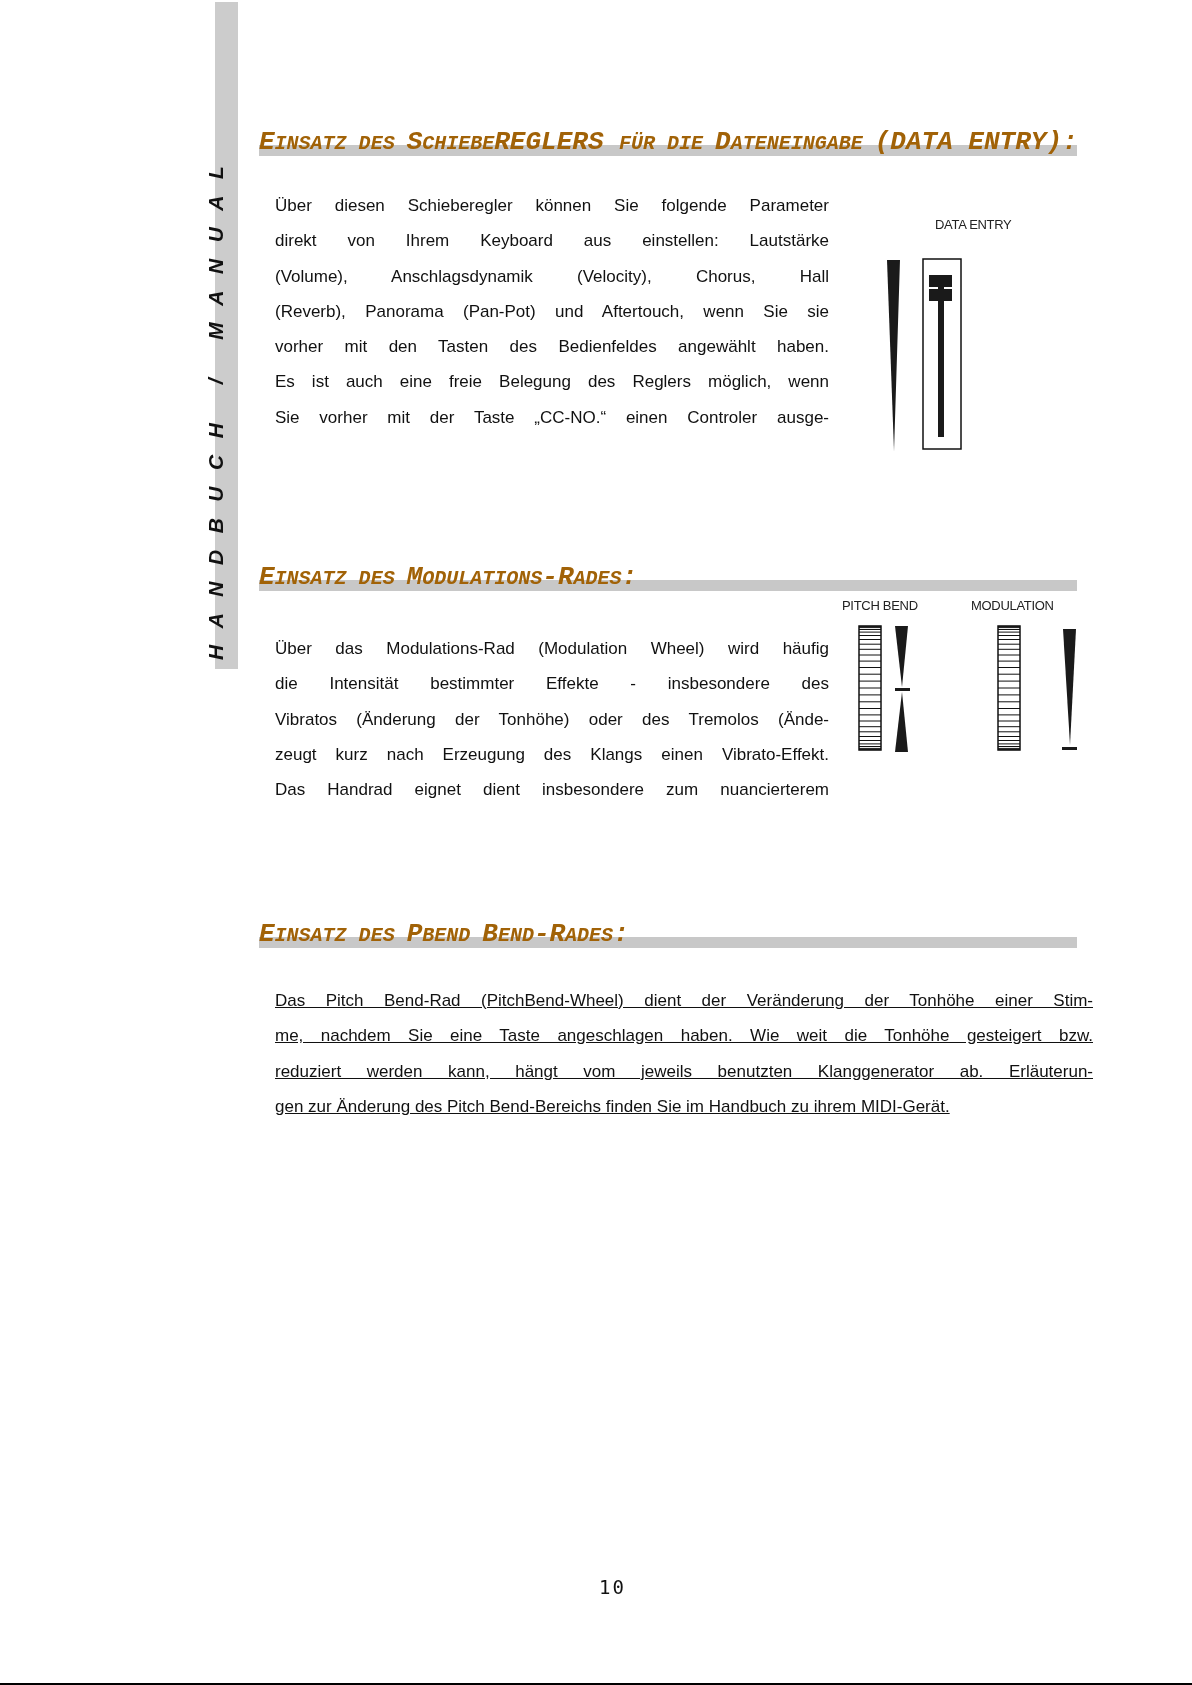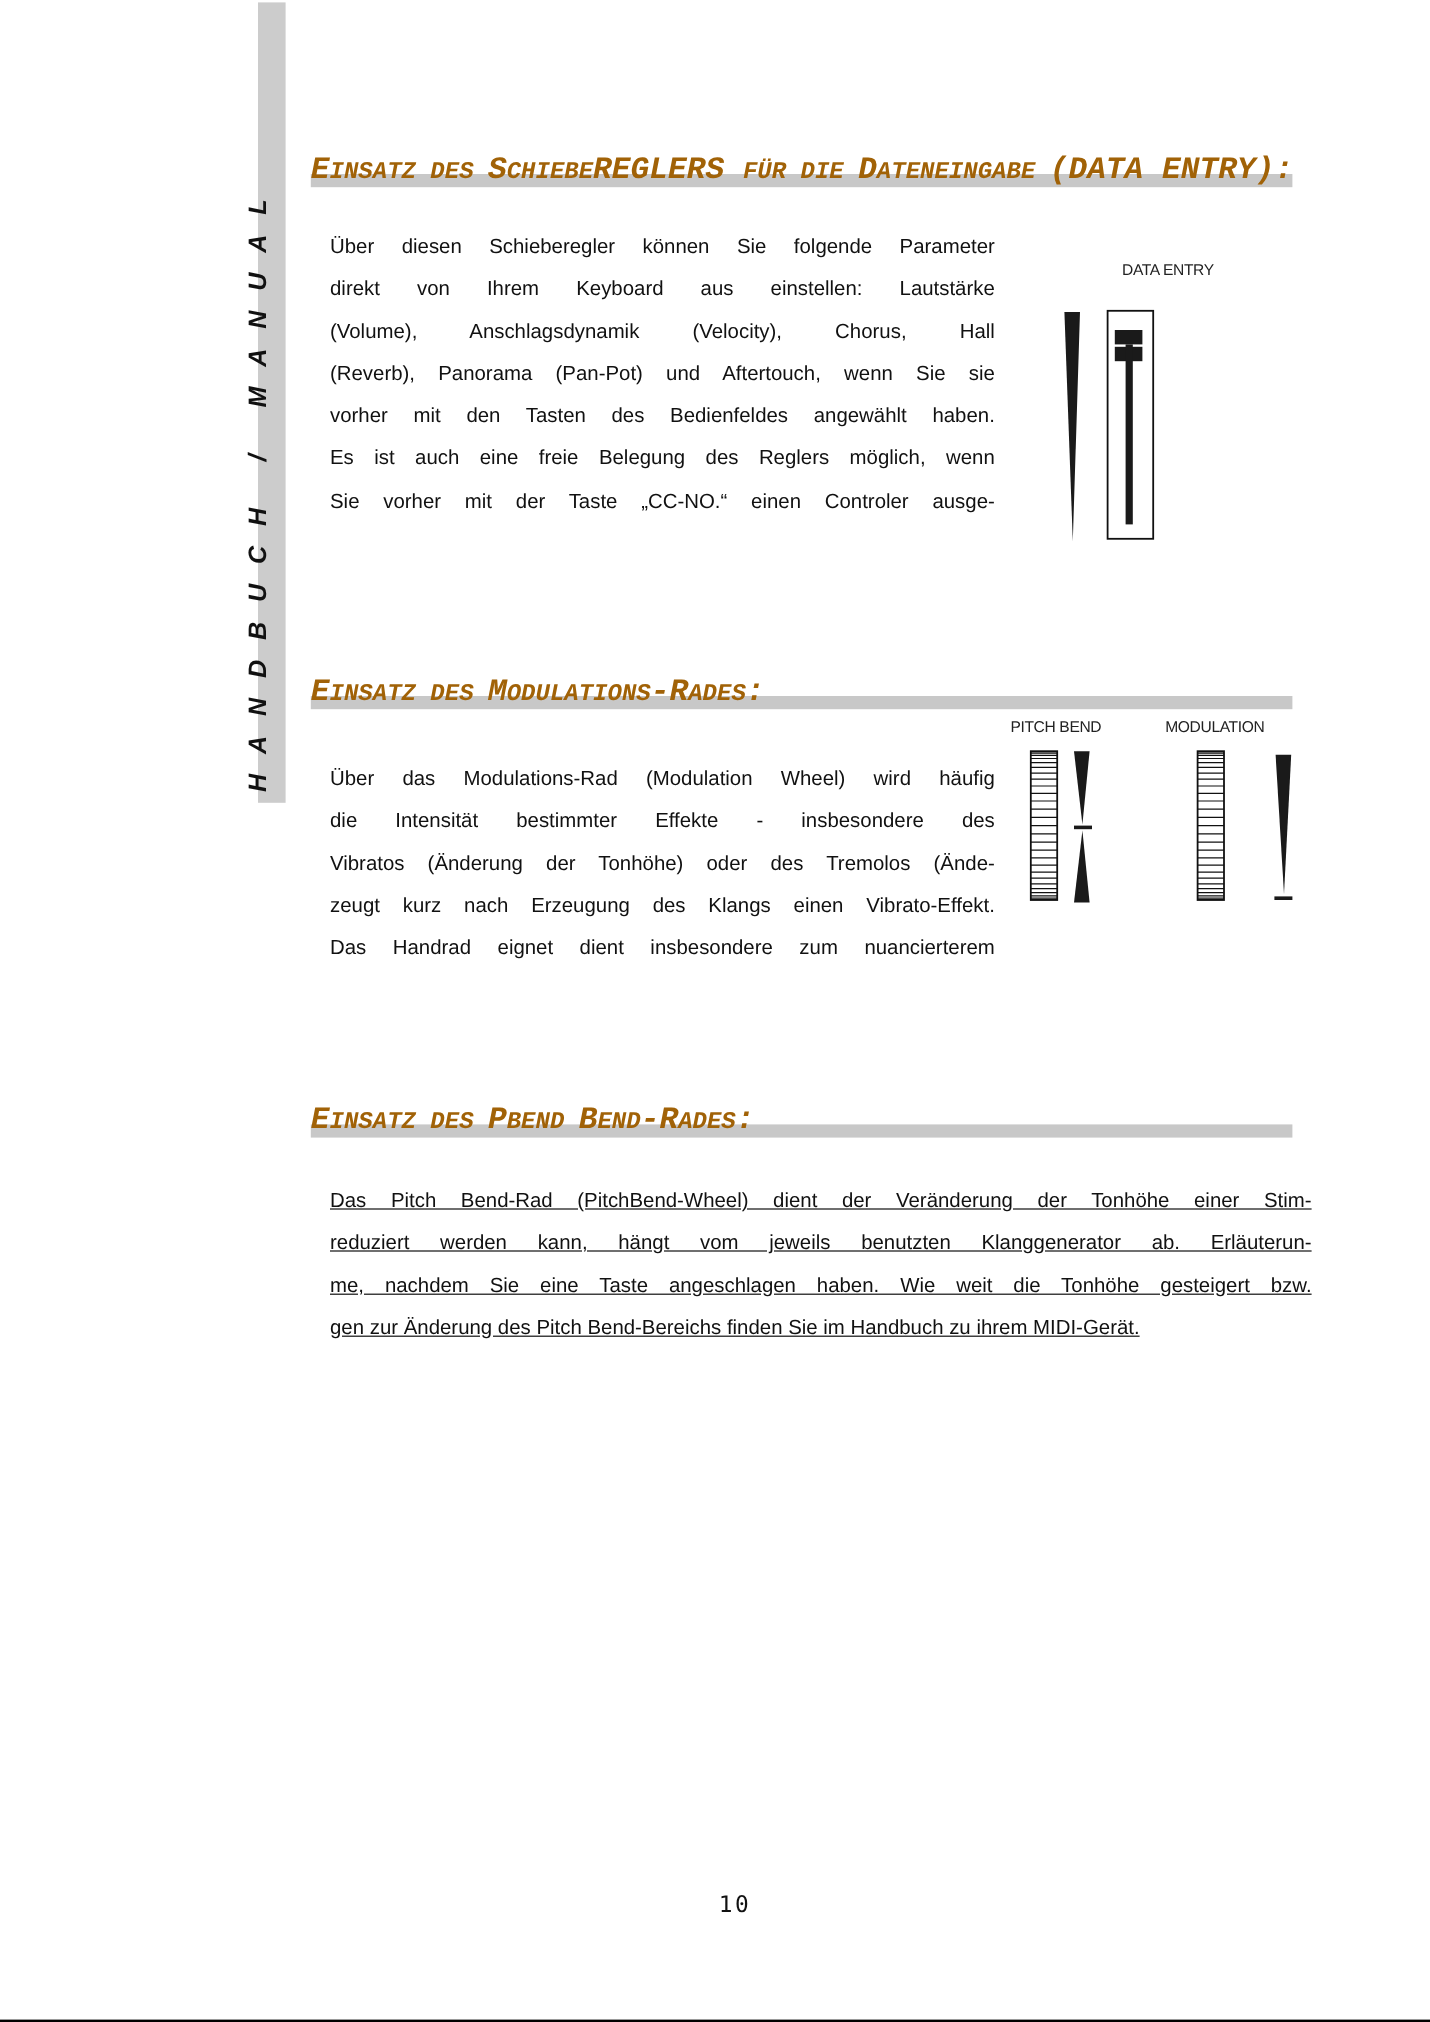--- a/index.html
+++ b/index.html
@@ -169,20 +169,20 @@
     <polygon points="70,5 83,5 77,121" fill="#1a1a1a"></polygon>
     <rect x="69" y="123" width="15" height="3" fill="#1a1a1a"></rect>
   </svg>
 
   <div class="heading" style="top:910px;">
     <div class="rule"></div>
     <div class="htext"><span>E</span><span class="sc">INSATZ DES </span><span>P</span><span class="sc">BEND </span><span>B</span><span class="sc">END</span><span>-R</span><span class="sc">ADES</span><span>:</span></div>
   </div>
   <div class="para" style="top:967px; width:818px;text-decoration:underline;">
       <span class="line">Das Pitch Bend-Rad (PitchBend-Wheel) dient der Veränderung der Tonhöhe einer Stim-</span>
+      <span class="line">me, nachdem Sie eine Taste angeschlagen haben. Wie weit die Tonhöhe gesteigert bzw.</span>
       <span class="line">reduziert werden kann, hängt vom jeweils benutzten Klanggenerator ab. Erläuterun-</span>
-      <span class="line">me, nachdem Sie eine Taste angeschlagen haben. Wie weit die Tonhöhe gesteigert bzw.</span>
       <span class="line last">gen zur Änderung des Pitch Bend-Bereichs finden Sie im Handbuch zu ihrem MIDI-Gerät.</span>
     </div>
 
   <div class="page-number">10</div>
   <div class="bottom-rule"></div>
 </div>
 
 </body></html>

